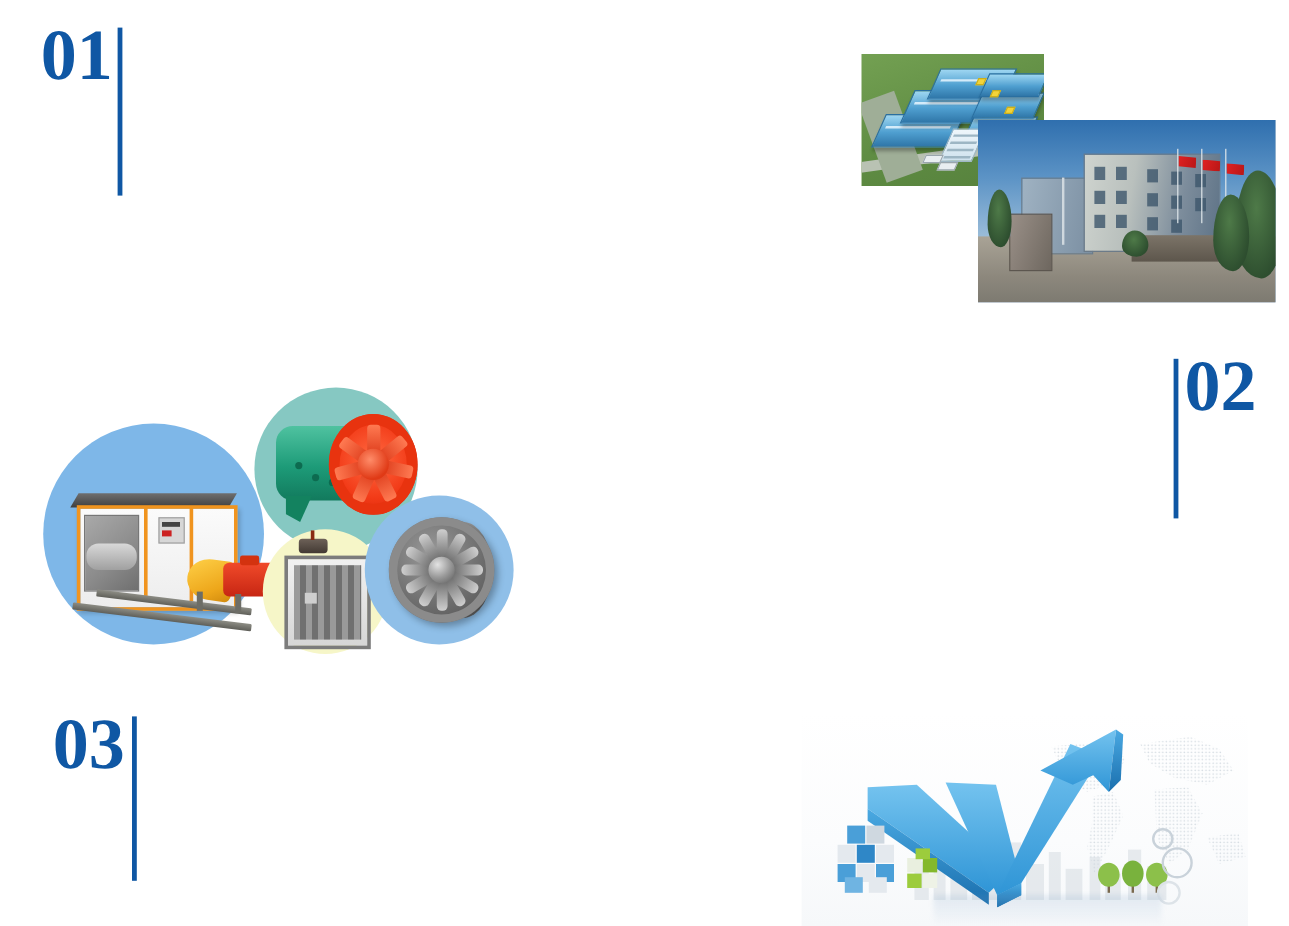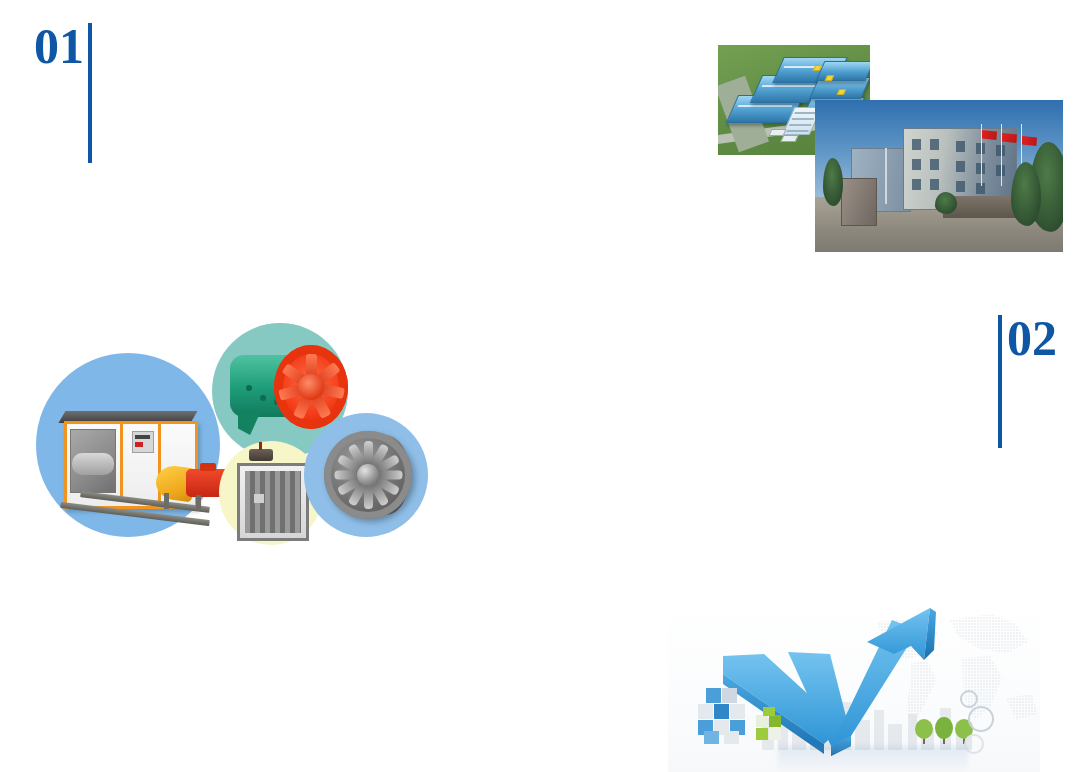--- a/index.html
+++ b/index.html
@@ -21,35 +21,35 @@
 
   
   .marker {
     position: absolute;
     display: flex;
     align-items: flex-start;
   }
   .marker .num {
     font-family: "Liberation Serif", "DejaVu Serif", serif;
     font-weight: bold;
-    font-size: 50px;
+    font-size: 60px;
     line-height: 48px;
     color: #0f57a4;
     letter-spacing: 0px;
   }
   .marker .rule {
     width: 4px;
     background: #0f57a4;
     flex: 0 0 4px;
   }
 
   #marker-01 { left: 34px; top: 22px; }
   #marker-01 .rule { height: 140px; margin-left: 4px; margin-top: 1px; }
 
-  #marker-02 { left: 998px; top: 298px; margin-top: 16px; }
+  #marker-02 { left: 978px; top: 298px; }
   #marker-02 .rule { height: 133px; margin-right: 5px; margin-top: 1px; }
 
   #marker-03 { left: 44px; top: 596px; }
   #marker-03 .rule { height: 137px; margin-left: 6px; margin-top: 1px; }
 
   
   #photo-factory-aerial {
     position: absolute;
     left: 718px; top: 45px;
     width: 152px; height: 110px;
@@ -347,20 +347,24 @@
   <div class="marker" id="marker-01">
     <span class="num">01</span>
     <span class="rule"></span>
   </div>
 
   <div class="marker" id="marker-02">
     <span class="rule"></span>
     <span class="num">02</span>
   </div>
 
+  <div class="marker" id="marker-03">
+    <span class="num">03</span>
+    <span class="rule"></span>
+  </div>
 
   <div id="photo-factory-aerial">
     <div class="ground"></div>
     <div class="road r1"></div>
     <div class="road r2"></div>
 
     <div class="bld" style="left:14px;  top:50px; width:64px; height:26px;"></div>
     <div class="ridge" style="left:20px; top:60px; width:54px;"></div>
 
     <div class="bld" style="left:38px;  top:30px; width:64px; height:26px;"></div>

